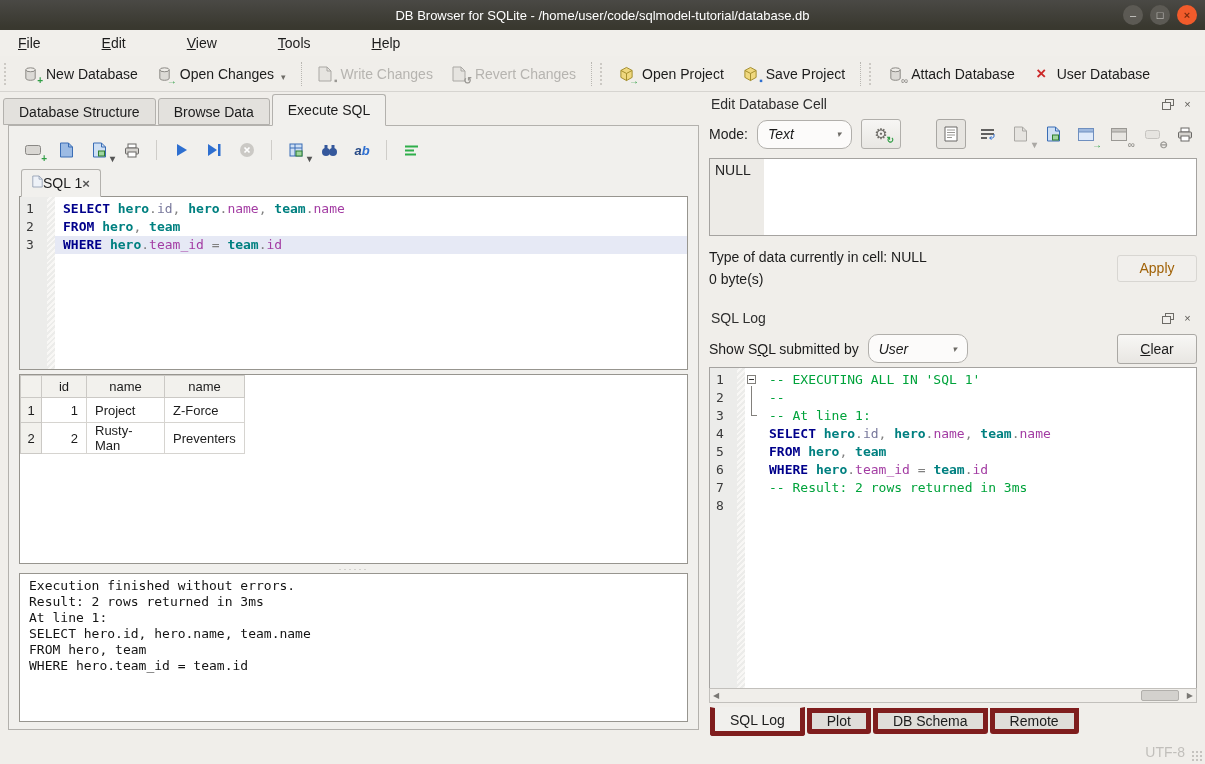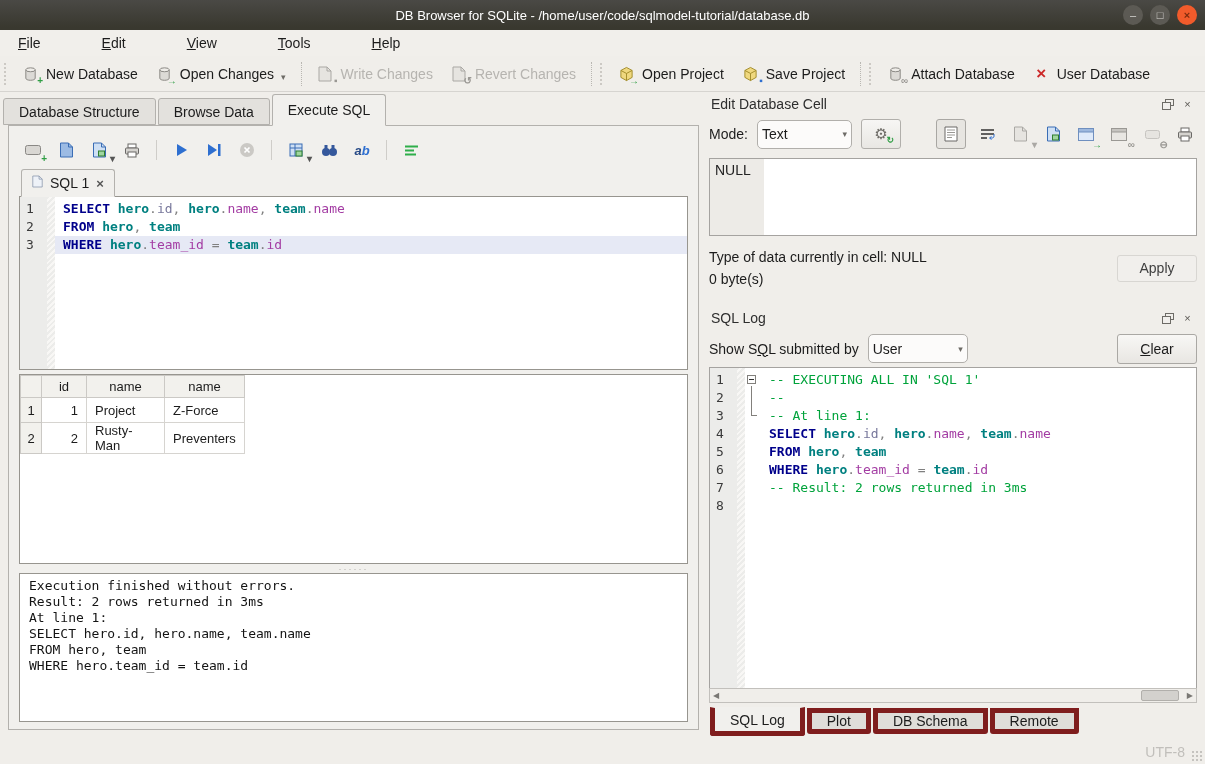--- a/index.html
+++ b/index.html
@@ -52,21 +52,21 @@
   
   .sql-toolbar { height:34px; display:flex; align-items:center; gap:13px; padding-left:4px; }
   .s-sep { width:1px; height:20px; background:#cfcdc9; margin:0 1px; }
   .sicon { position:relative; width:20px; height:20px; display:flex; align-items:center; justify-content:center; }
   .ab { font-weight:bold; font-style:italic; font-size:13px; color:#2e6fd0; }
   .ab b { color:#274a86; }
 
   
   .sqltab-bar { height:29px; display:flex; align-items:flex-end; }
   .sqltab { height:28px; background:#f1f0ed; border:1px solid #b3b1ad; border-bottom:1px solid #f1f0ed;
-            border-radius:3px 3px 0 0; display:flex; align-items:center; gap:7px; padding:0 10px;
+            border-radius:3px 3px 0 0; display:flex; align-items:center; padding:0 10px;
             margin-left:2px; margin-bottom:-1px; z-index:2; position:relative; }
   .tab-close { color:#555; font-weight:bold; font-size:13px; line-height:1; }
 
   
   .editor { height:174px; border:1px solid #97958f; background:#fff; display:flex; overflow:hidden;
             font-family:"DejaVu Sans Mono", monospace; font-size:13px; }
   .gutter-col { width:27px; flex:none; background:#ececea; color:#3a3a3a; padding-top:3px; }
   .gutter-col div { height:18px; line-height:18px; padding-left:6px; }
   .hatch-col { width:8px; flex:none; background:repeating-linear-gradient(135deg,#ececea 0 2px,#f8f7f5 2px 4px); }
   .code-col { flex:1; padding-top:3px; overflow:hidden; }
@@ -95,40 +95,40 @@
               font-family:"DejaVu Sans Mono", monospace; font-size:13px; line-height:16px;
               white-space:pre; color:#141414; }
 
   
   .dock-header { height:24px; display:flex; align-items:center; padding:0 2px; color:#2e2e2e; font-size:14px; }
   .dock-btns { margin-left:auto; display:flex; gap:5px; align-items:center; }
   .dockbtn { width:15px; height:14px; display:flex; align-items:center; justify-content:center;
              color:#5a5854; font-size:11px; line-height:1; }
 
   .mode-row { display:flex; align-items:center; height:36px; gap:9px; }
-  .select { height:29px; background:#fcfbfa; border:1px solid #b1afab; border-radius:5px;
-            display:flex; align-items:center; padding:0 4px; }
+  .select { height:29px; background:#fcfbfa; border:1px solid #b1afab; border-radius:10px;
+            display:flex; align-items:center; padding:0 10px;font-style:italic; }
   .select .caret { margin-left:auto; }
   .sel-mode { width:95px; } .sel-user { width:100px; }
   .gear-btn { width:40px; height:30px; border:1px solid #b1afab; border-radius:3px;
               background:linear-gradient(#f7f6f4,#e9e7e3); display:flex; align-items:center; justify-content:center; position:relative; }
   .gear { font-size:15px; color:#6d6b66; } .gear-arrow { position:absolute; right:6px; bottom:3px; font-size:9px; color:#2f9e44; font-weight:bold; }
 
   .cell-strip { margin-left:auto; display:flex; align-items:center; gap:9px; }
   .strip-icon { position:relative; width:24px; height:24px; display:flex; align-items:center; justify-content:center; }
   .strip-icon.toggled { width:30px; height:30px; border:1px solid #a9a7a3; border-radius:3px; background:#e7e5e1; }
 
   .cell-box { height:78px; margin-top:6px; border:1px solid #a5a3a0; background:#fff; display:flex; }
   .cell-gutter { width:54px; flex:none; background:#edebe7; padding:3px 5px; font-size:14px; color:#222; }
   .cell-content { flex:1; background:#fff; }
 
   .cell-info { display:flex; margin-top:10px; align-items:center; }
   .cell-texts div { line-height:22px; }
   .apply-btn { margin-left:auto; width:80px; height:27px; border:1px solid #d8d6d2; border-radius:3px;
-               background:#f1efec; color:#404040; display:flex; align-items:center; justify-content:center; }
+               background:#f1efec; color:#a16207; display:flex; align-items:center; justify-content:center; }
 
   .dock2 { margin-top:16px; }
   .logctl-row { display:flex; align-items:center; height:37px; gap:9px; }
   .clear-btn { margin-left:auto; width:80px; height:30px; border:1px solid #aaa8a4; border-radius:3px;
                background:linear-gradient(#f8f7f5,#e8e6e2); display:flex; align-items:center; justify-content:center; }
   .btn-label { display:inline-block; }
   .btn-label::first-letter { text-decoration:underline; }
   .u { text-decoration:underline; }
 
   .log-box { flex:1; border:1px solid #a5a3a0; border-bottom:none; background:#fff; display:flex; overflow:hidden;

